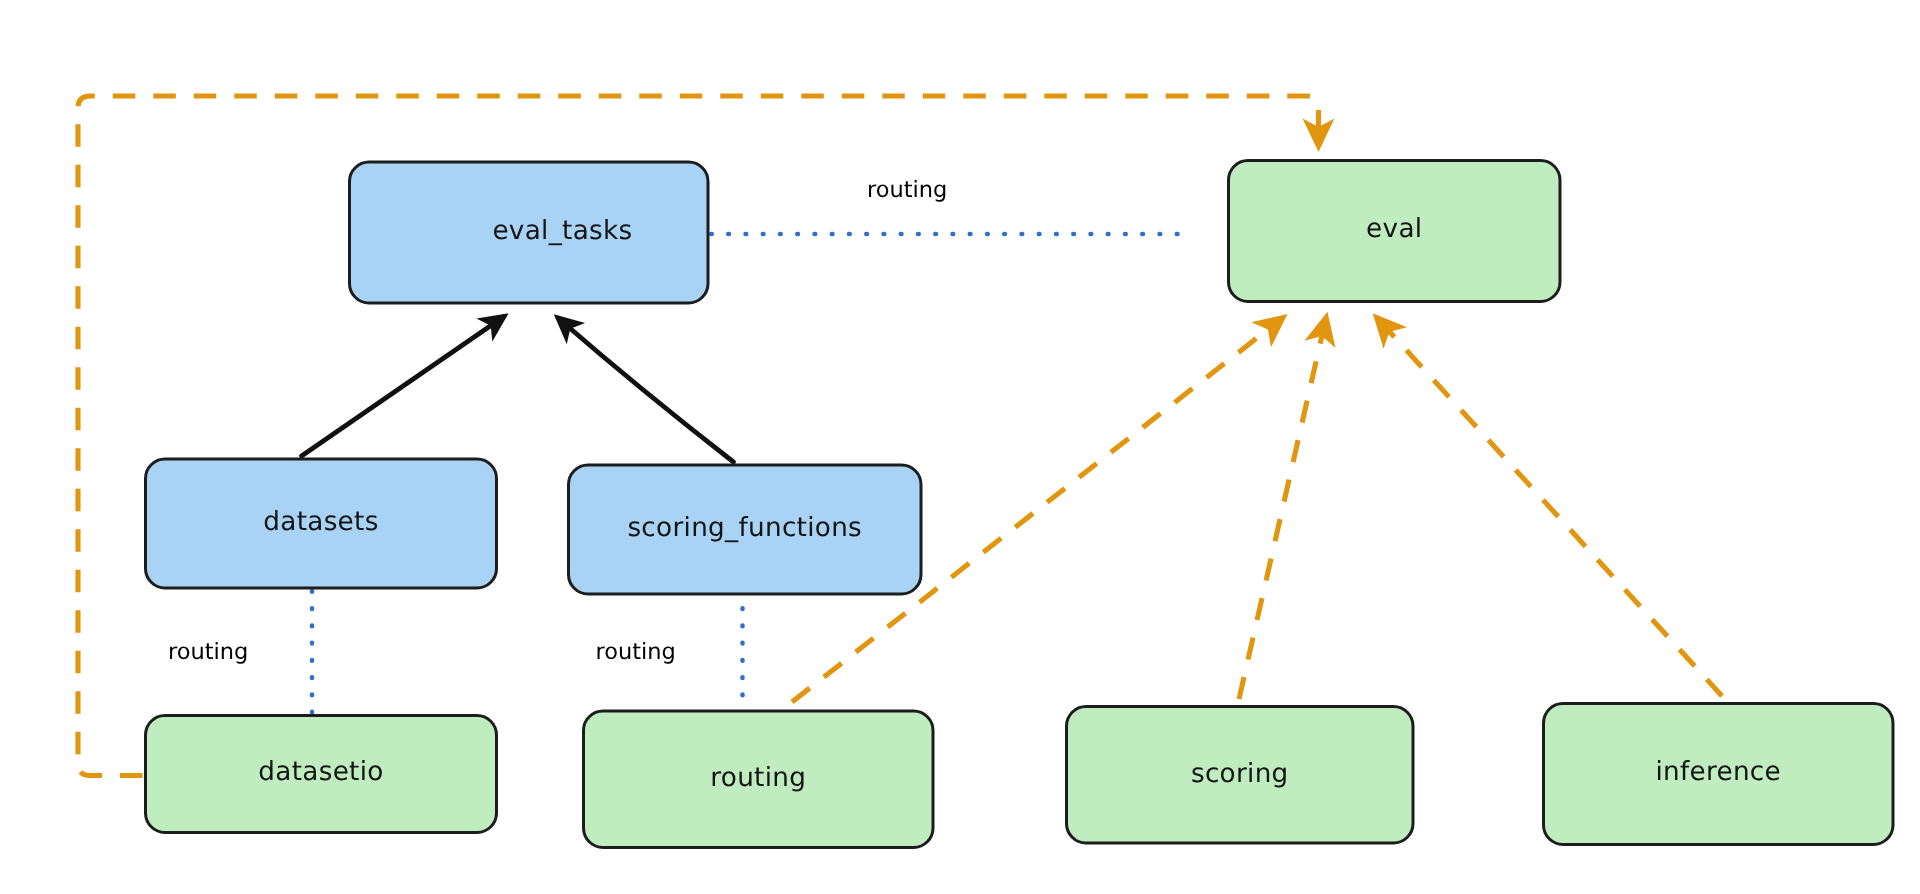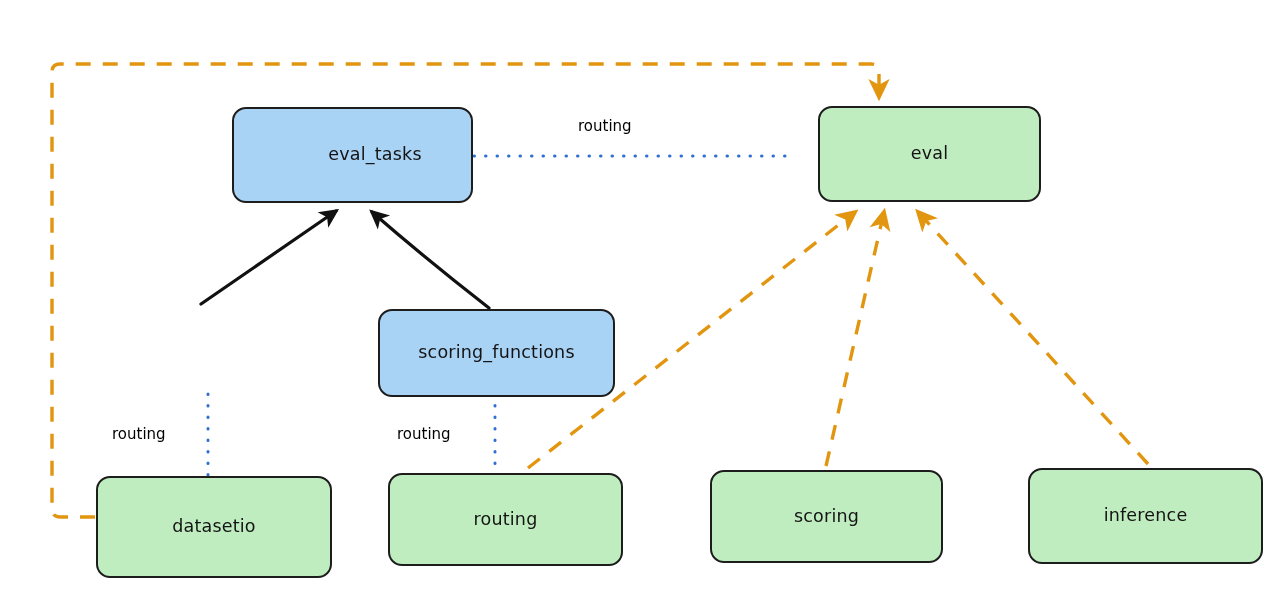--- a/index.html
+++ b/index.html
@@ -90,26 +90,29 @@
   </svg>
 
   <div class="node blue" style="left:232px;top:107px;width:241px;height:96px;padding-left:45px;">
     <span class="lbl">eval_tasks</span>
   </div>
 
   <div class="node green" style="left:787px;top:106px;width:223px;height:96px;margin-left:31px;">
     <span class="lbl">eval</span>
   </div>
 
+  <div class="node blue" style="left:96px;top:305px;width:236px;height:88px;">
+    <span class="lbl">datasets</span>
+  </div>
 
   <div class="node blue" style="left:378px;top:309px;width:237px;height:88px;">
     <span class="lbl">scoring_functions</span>
   </div>
 
-  <div class="node green" style="left:96px;top:476px;width:236px;height:102px;">
+  <div class="node green" style="left:96px;top:476px;width:236px;height:80px;">
     <span class="lbl">datasetio</span>
   </div>
 
   <div class="node green" style="left:388px;top:473px;width:235px;height:93px;">
     <span class="lbl">routing</span>
   </div>
 
   <div class="node green" style="left:710px;top:470px;width:233px;height:93px;">
     <span class="lbl">scoring</span>
   </div>

